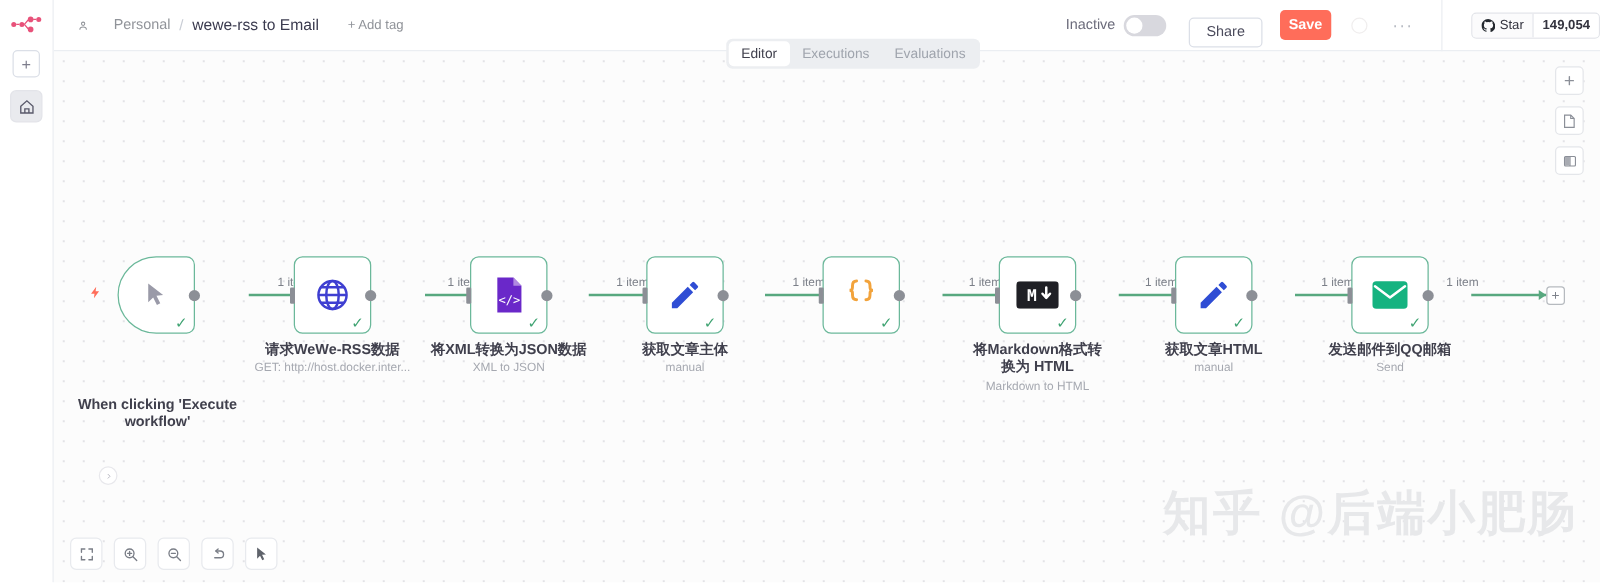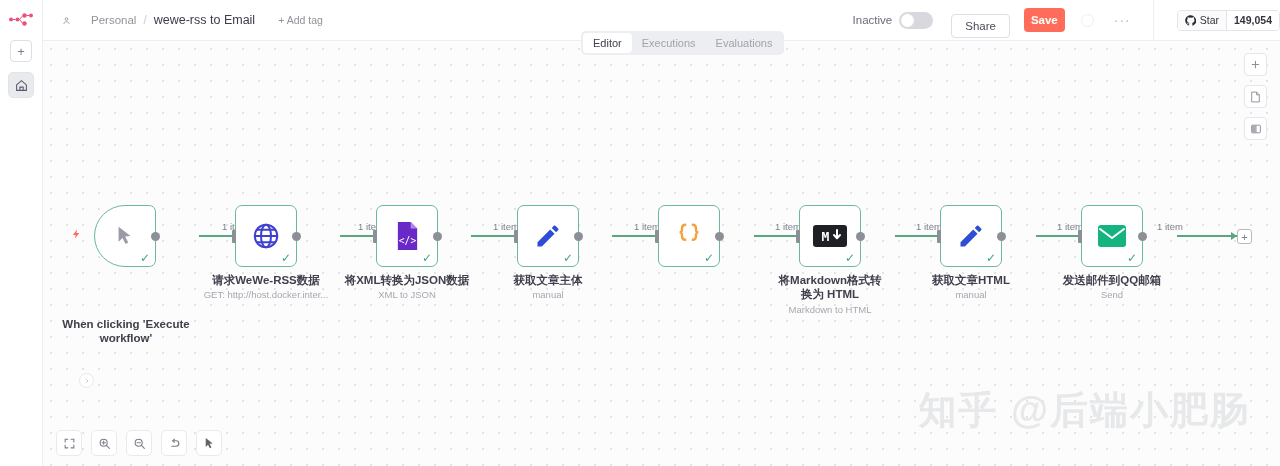--- a/index.html
+++ b/index.html
@@ -160,21 +160,21 @@
     background: #ff6d5a; color: #fff;
     border: none; border-radius: 5px;
     font-size: 11.5px; font-weight: 600;
     padding: 8px 16px;
     display: flex; align-items: center; gap: 7px;
     cursor: pointer; z-index: 15;
   }
 
   
   .watermark {
-    position: absolute; right: 30px; bottom: 30px;
+    position: absolute; right: 18px; bottom: 30px;
     font-size: 38px; color: #e7e8ea; font-weight: 700;
     letter-spacing: 2px; user-select: none;
     white-space: nowrap;
     margin-left: 34px;
   }
 
   
   .flow { position: absolute; left: 0; top: 0; width: 1237px; height: 425px; }
 
   .node {

